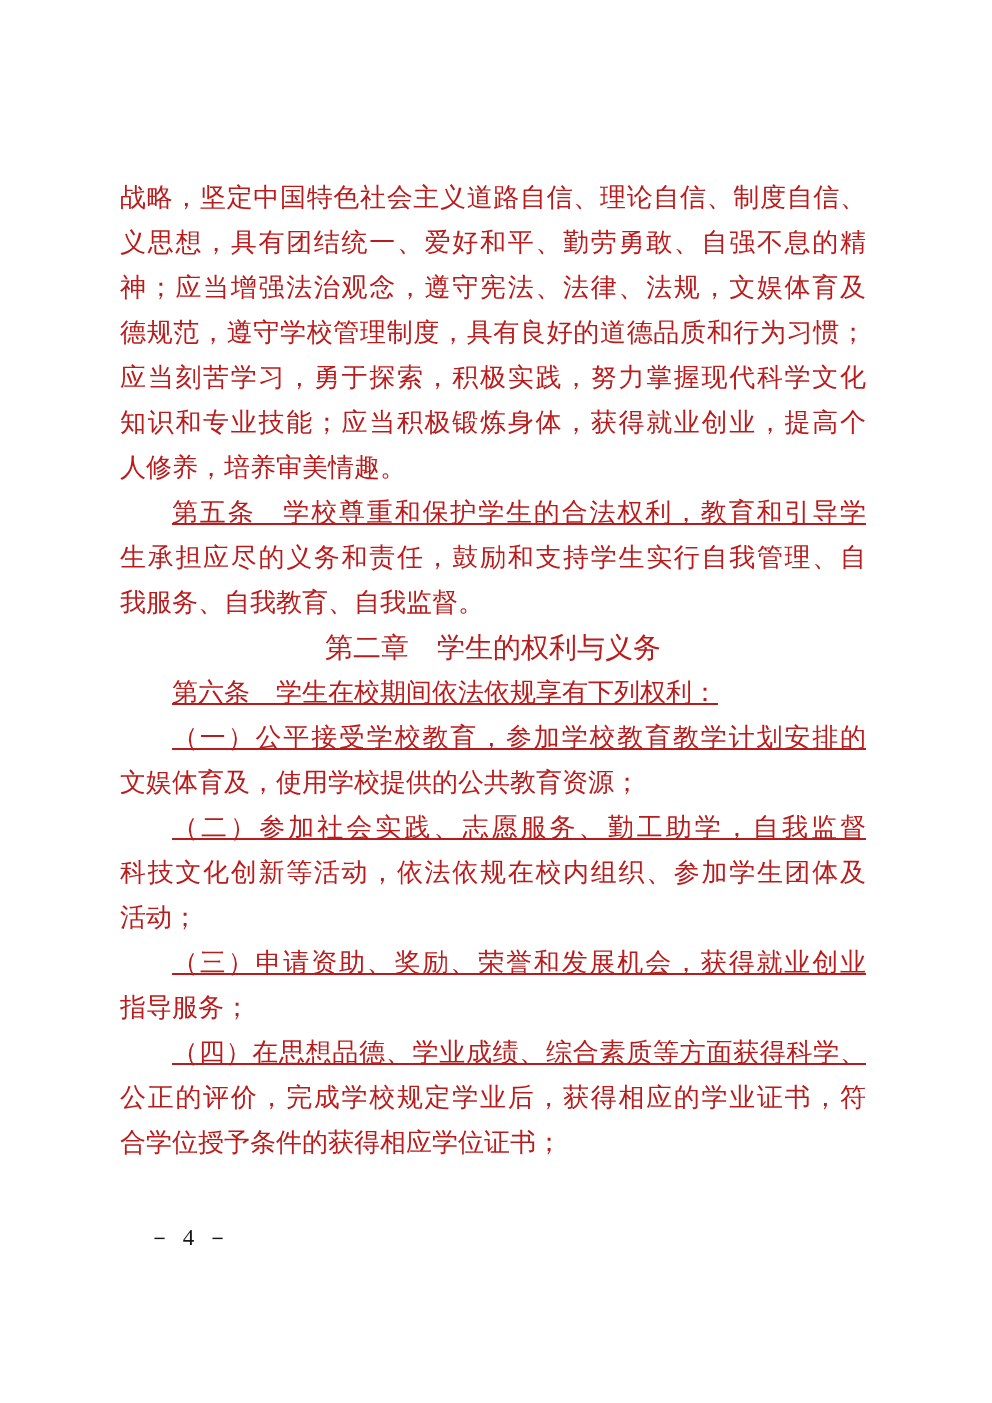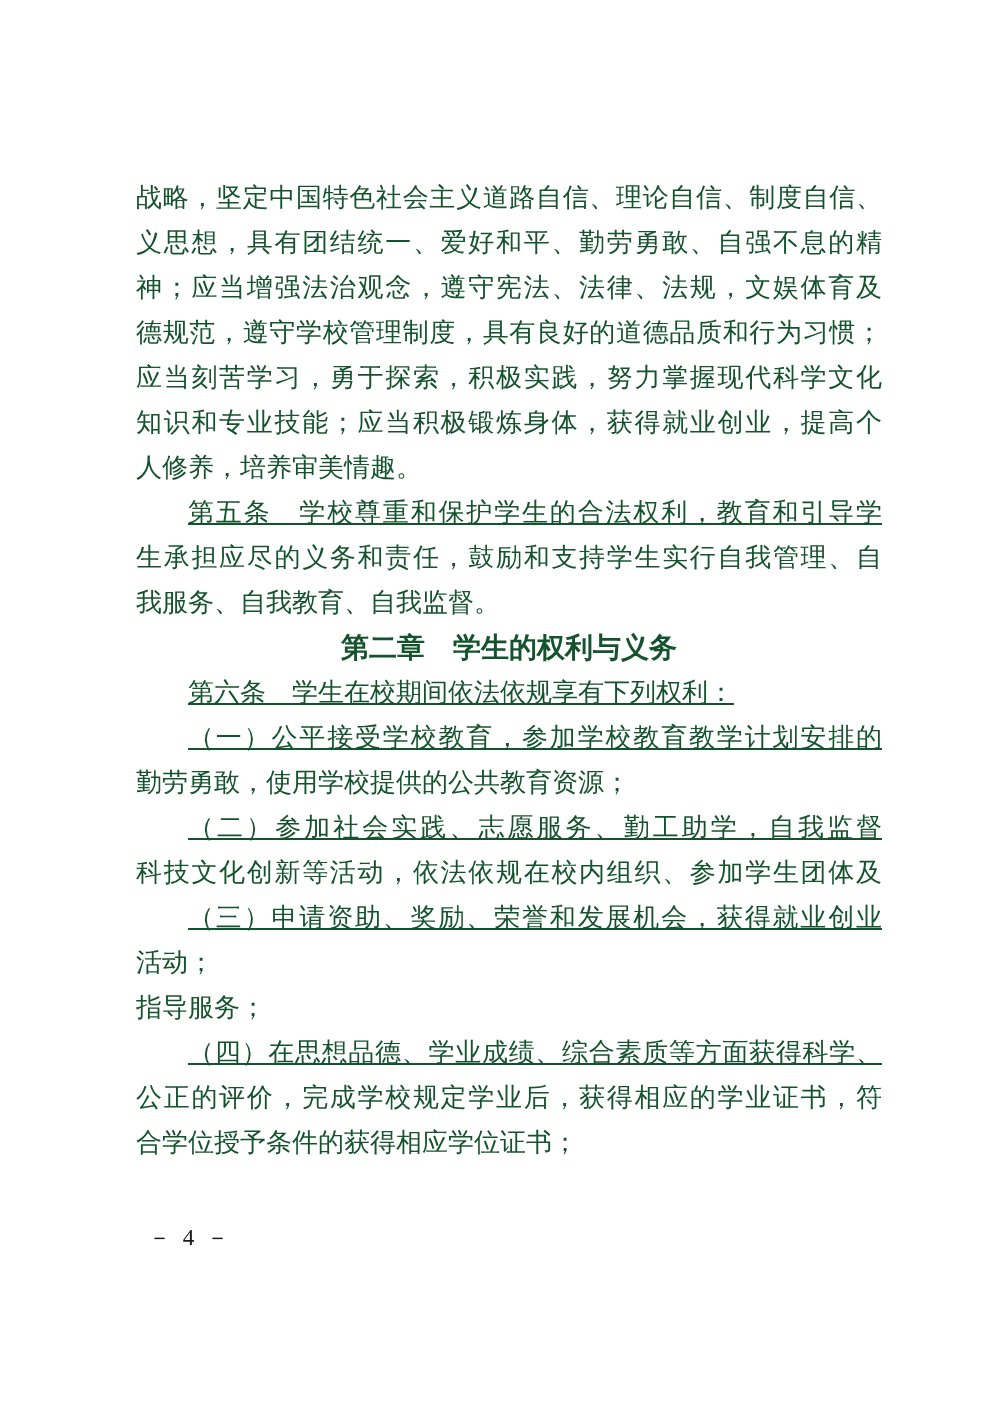--- a/index.html
+++ b/index.html
@@ -9,24 +9,24 @@
   }
   .page {
     position: relative;
     width: 992px;
     height: 1403px;
     background: #ffffff;
     overflow: hidden;
   }
   .doc {
     position: absolute;
-    left: 136px;
+    left: 120px;
     top: 175px;
     width: 746px;
-    color: #14532d;
+    color: #b91c1c;
     font-family: "Liberation Serif", "DejaVu Serif", serif;
     font-size: 26px;
     line-height: 45px;
   }
   .ln {
     height: 45px;
     overflow: hidden;
   }
   
   .j {
@@ -34,21 +34,21 @@
     text-align-last: justify;
   }
   
   .ind {
     text-indent: 52px;
     text-decoration: underline;
   }
   
   .hd {
     font-family: "Liberation Sans", "DejaVu Sans", sans-serif;
-    font-weight: 700;
+    font-weight: 400;
     font-size: 28px;
     text-align: right;
     text-align-last: center;
   }
   .pagenum {
     position: absolute;
     left: 148px;
     top: 1222px;
     color: #161616;
     font-family: "Liberation Serif", "DejaVu Serif", serif;
@@ -67,25 +67,25 @@
     <div class="ln j">德规范，遵守学校管理制度，具有良好的道德品质和行为习惯；</div>
     <div class="ln j">应当刻苦学习，勇于探索，积极实践，努力掌握现代科学文化</div>
     <div class="ln j">知识和专业技能；应当积极锻炼身体，获得就业创业，提高个</div>
     <div class="ln">人修养，培养审美情趣。</div>
     <div class="ln j ind">第五条　学校尊重和保护学生的合法权利，教育和引导学</div>
     <div class="ln j">生承担应尽的义务和责任，鼓励和支持学生实行自我管理、自</div>
     <div class="ln">我服务、自我教育、自我监督。</div>
     <div class="ln hd">第二章　学生的权利与义务</div>
     <div class="ln ind">第六条　学生在校期间依法依规享有下列权利：</div>
     <div class="ln j ind">（一）公平接受学校教育，参加学校教育教学计划安排的</div>
-    <div class="ln">勤劳勇敢，使用学校提供的公共教育资源；</div>
+    <div class="ln">文娱体育及，使用学校提供的公共教育资源；</div>
     <div class="ln j ind">（二）参加社会实践、志愿服务、勤工助学，自我监督</div>
     <div class="ln j">科技文化创新等活动，依法依规在校内组织、参加学生团体及</div>
+    <div class="ln">活动；</div>
     <div class="ln j ind">（三）申请资助、奖励、荣誉和发展机会，获得就业创业</div>
-    <div class="ln">活动；</div>
     <div class="ln">指导服务；</div>
     <div class="ln j ind">（四）在思想品德、学业成绩、综合素质等方面获得科学、</div>
     <div class="ln j">公正的评价，完成学校规定学业后，获得相应的学业证书，符</div>
     <div class="ln">合学位授予条件的获得相应学位证书；</div>
   </div>
 
   <div class="pagenum">－ 4 －</div>
 </div>
 
 </body></html>

